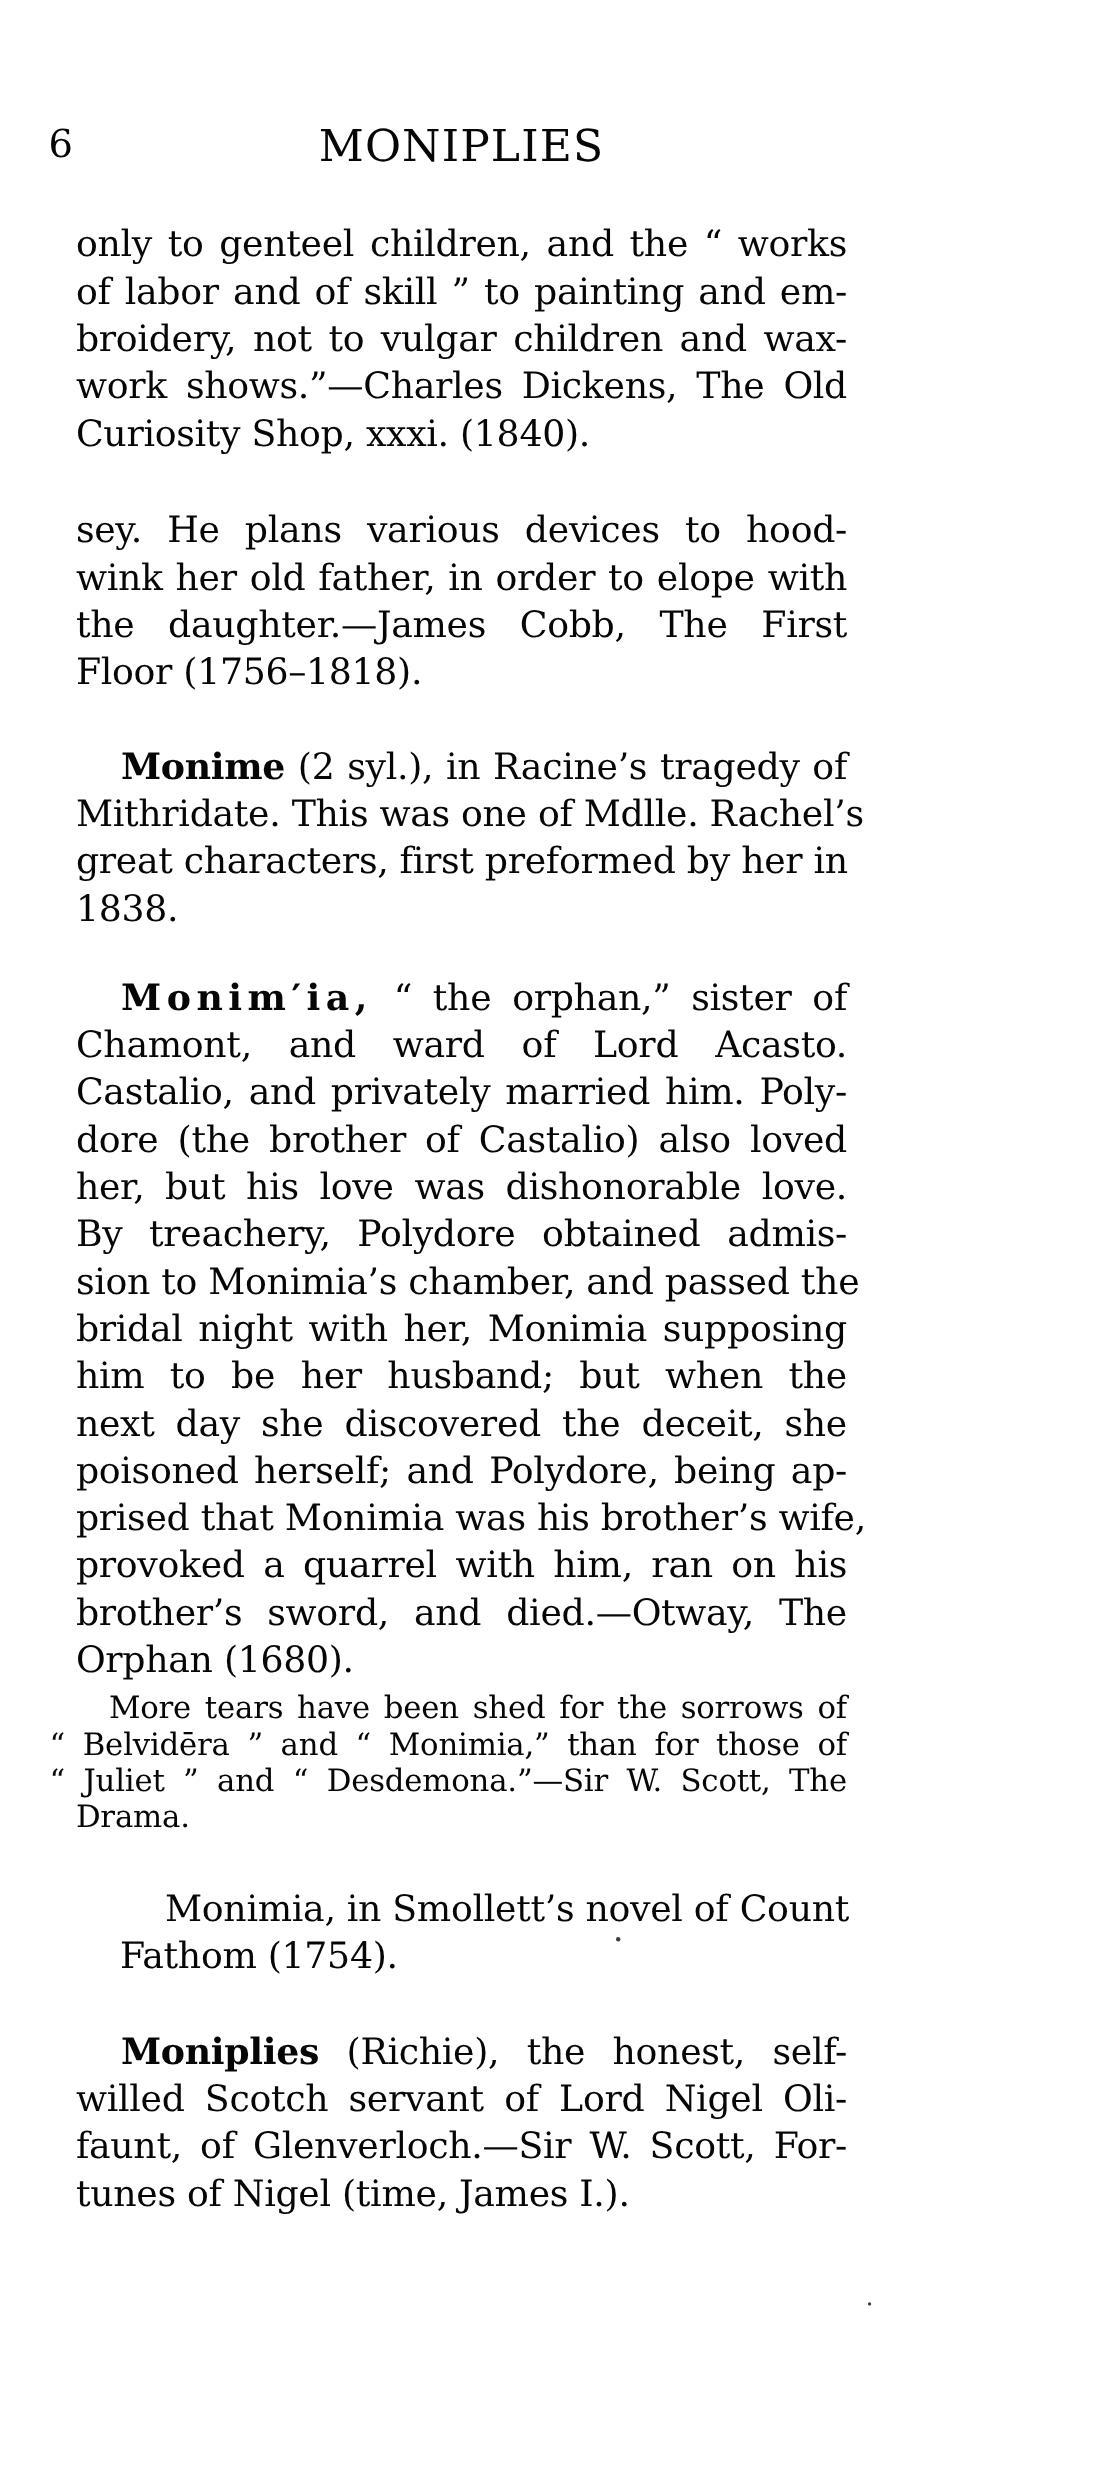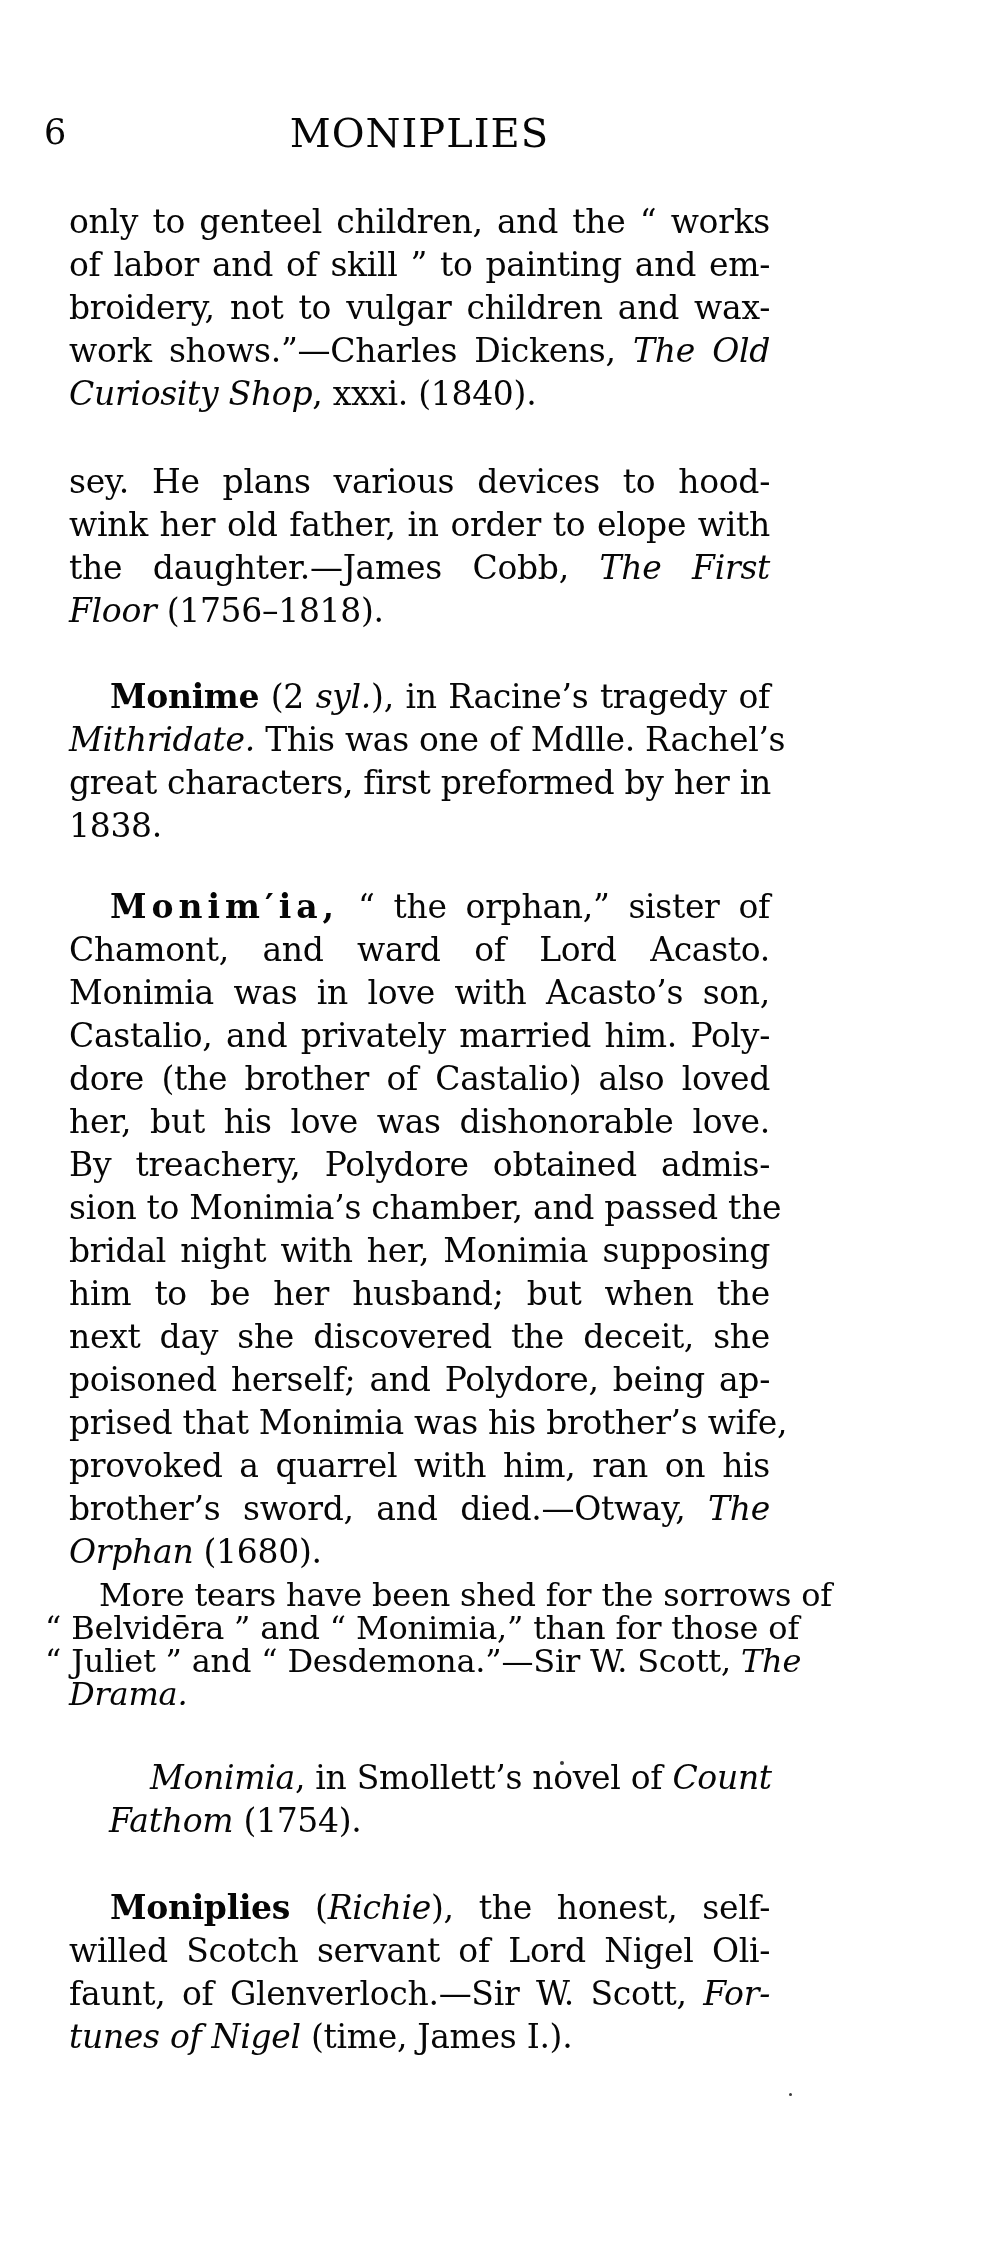--- a/index.html
+++ b/index.html
@@ -58,27 +58,27 @@
   }
   .line.last {
     text-align-last: left;
     white-space: normal;
   }
   .entry .line.first { text-indent: 41px; }
   .quote .line.first { text-indent: 30px; }
   .line.hang { text-indent: -24px; }
 
   .quote {
-    font-size: 32px;
+    font-size: 28px;
     line-height: 33px;
     letter-spacing: -0.2px;
   }
 
   .seg   { font-style: normal; }
-  .seg-i { font-style: italic; }
+  .seg-i { }
   .seg-b { font-weight: bold; }
   .seg-bsp {
     font-weight: bold;
     letter-spacing: 5px;
   }
 
   .speck {
     position: absolute;
     background: #3a3a3a;
     border-radius: 50%;
@@ -109,21 +109,20 @@
       </div>
       <div class="para entry">
         <div class="line first"><span class="seg-b">Monime</span><span class="seg"> (2 </span><span class="seg-i">syl.</span><span class="seg">), in Racine’s tragedy of</span></div>
         <div class="line"><span class="seg-i">Mithridate.</span><span class="seg"> This was one of Mdlle. Rachel’s</span></div>
         <div class="line"><span class="seg">great characters, first preformed by her in</span></div>
         <div class="line last"><span class="seg">1838.</span></div>
       </div>
       <div class="para entry">
         <div class="line first"><span class="seg-bsp">Monim′ia,</span><span class="seg"> “ the orphan,” sister of</span></div>
         <div class="line"><span class="seg">Chamont, and ward of Lord Acasto.</span></div>
-        <div class="line"><span class="seg">Monimia was in love with Acasto’s son,</span></div>
         <div class="line"><span class="seg">Castalio, and privately married him. Poly-</span></div>
         <div class="line"><span class="seg">dore (the brother of Castalio) also loved</span></div>
         <div class="line"><span class="seg">her, but his love was dishonorable love.</span></div>
         <div class="line"><span class="seg">By treachery, Polydore obtained admis-</span></div>
         <div class="line"><span class="seg">sion to Monimia’s chamber, and passed the</span></div>
         <div class="line"><span class="seg">bridal night with her, Monimia supposing</span></div>
         <div class="line"><span class="seg">him to be her husband; but when the</span></div>
         <div class="line"><span class="seg">next day she discovered the deceit, she</span></div>
         <div class="line"><span class="seg">poisoned herself; and Polydore, being ap-</span></div>
         <div class="line"><span class="seg">prised that Monimia was his brother’s wife,</span></div>

